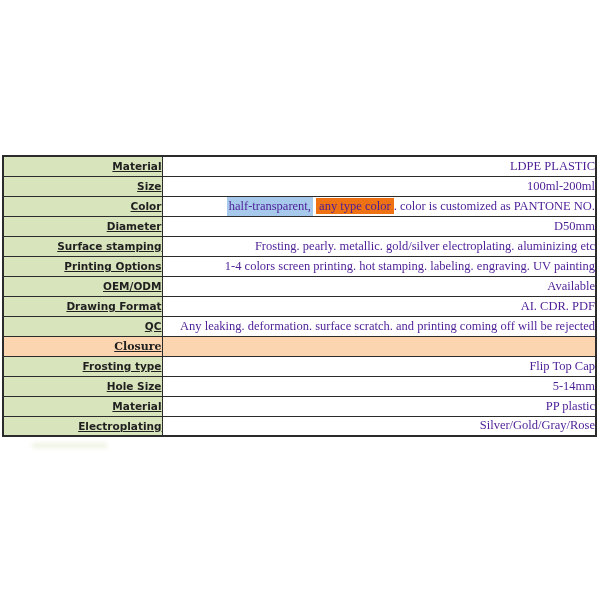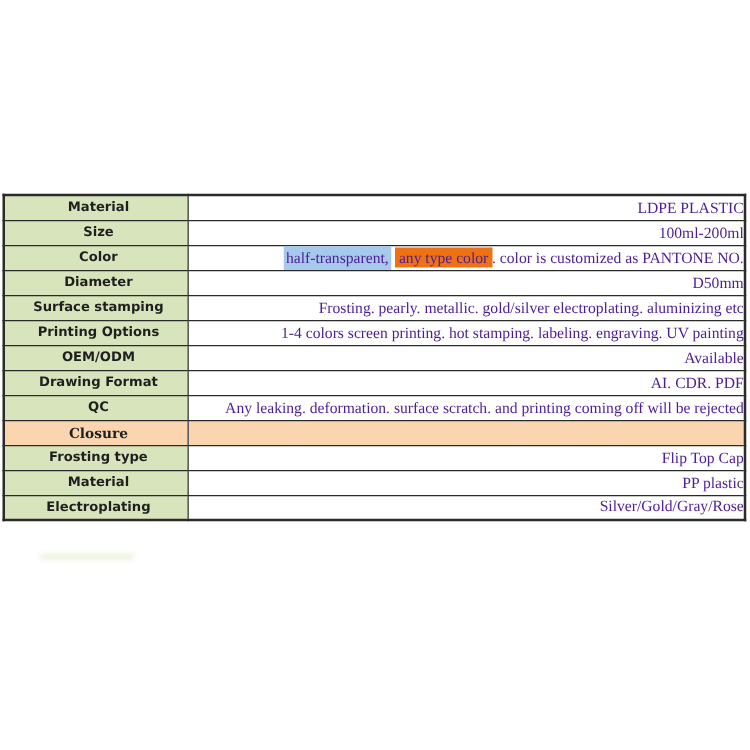--- a/index.html
+++ b/index.html
@@ -31,29 +31,30 @@
     table-layout: fixed;
     border: 2px solid var(--border-color);
   }
   table.spec td {
     border: 1px solid var(--border-color);
     height: 20px;
     overflow: hidden;
     white-space: nowrap;
   }
   td.label {
-    width: 147px;
+    width: 159px;
     background: var(--label-bg);
     font-family: "DejaVu Sans", sans-serif;
     font-weight: bold;
     font-size: 10.5px;
     color: var(--text-color);
     padding: 0 0 0 4px;
-    text-align: center;
+    text-align: right;
     vertical-align: middle;
+    text-decoration: underline;
   }
   td.value {
     background: #ffffff;
     font-family: Liberation Serif, serif;
     font-size: 12.5px;
     color: #4c1d95;
     text-align: right;
     vertical-align: middle;
   }
   tr.section-row td.label {
@@ -127,20 +128,24 @@
       </tr>
       <tr class="section-row">
         <td class="label">Closure</td>
         <td class="value"></td>
       </tr>
       <tr>
         <td class="label">Frosting type</td>
         <td class="value">Flip Top Cap</td>
       </tr>
       <tr>
+        <td class="label">Hole Size</td>
+        <td class="value">5-14mm</td>
+      </tr>
+      <tr>
         <td class="label">Material</td>
         <td class="value">PP plastic</td>
       </tr>
       <tr>
         <td class="label">Electroplating</td>
         <td class="value">Silver/Gold/Gray/Rose</td>
       </tr>
     </tbody>
   </table>
 

